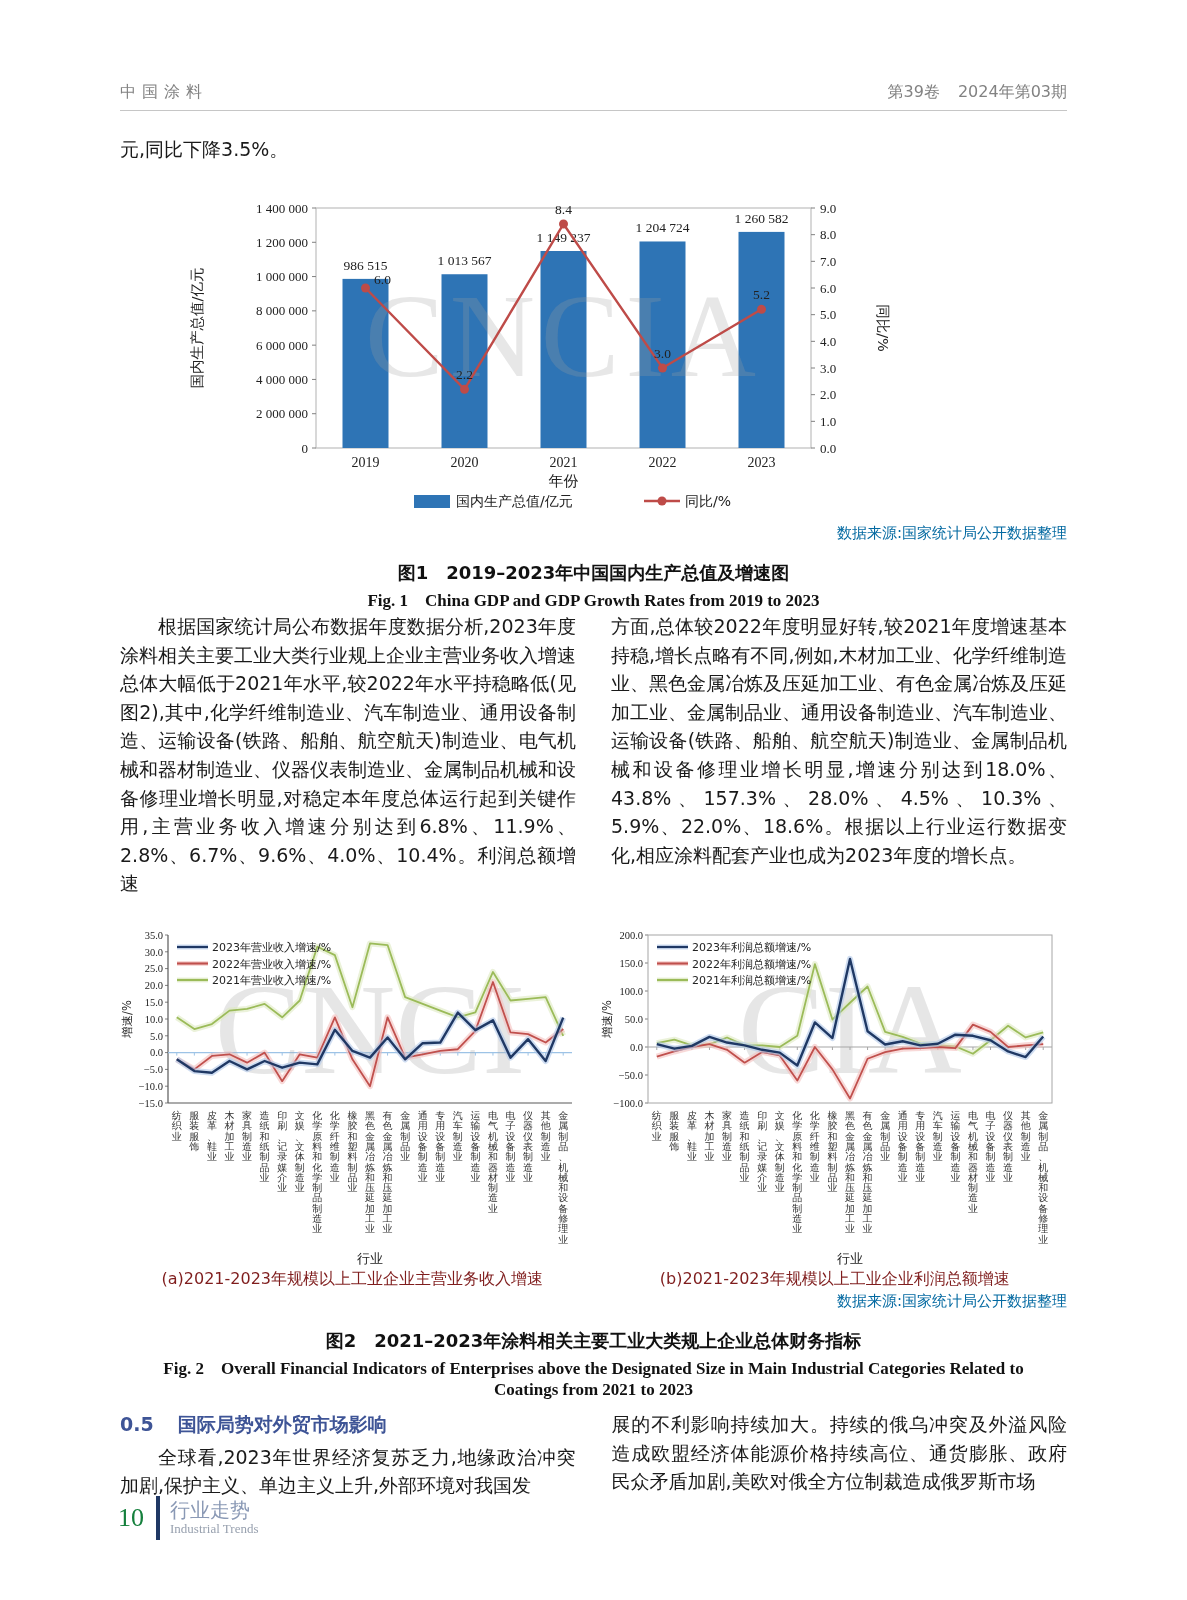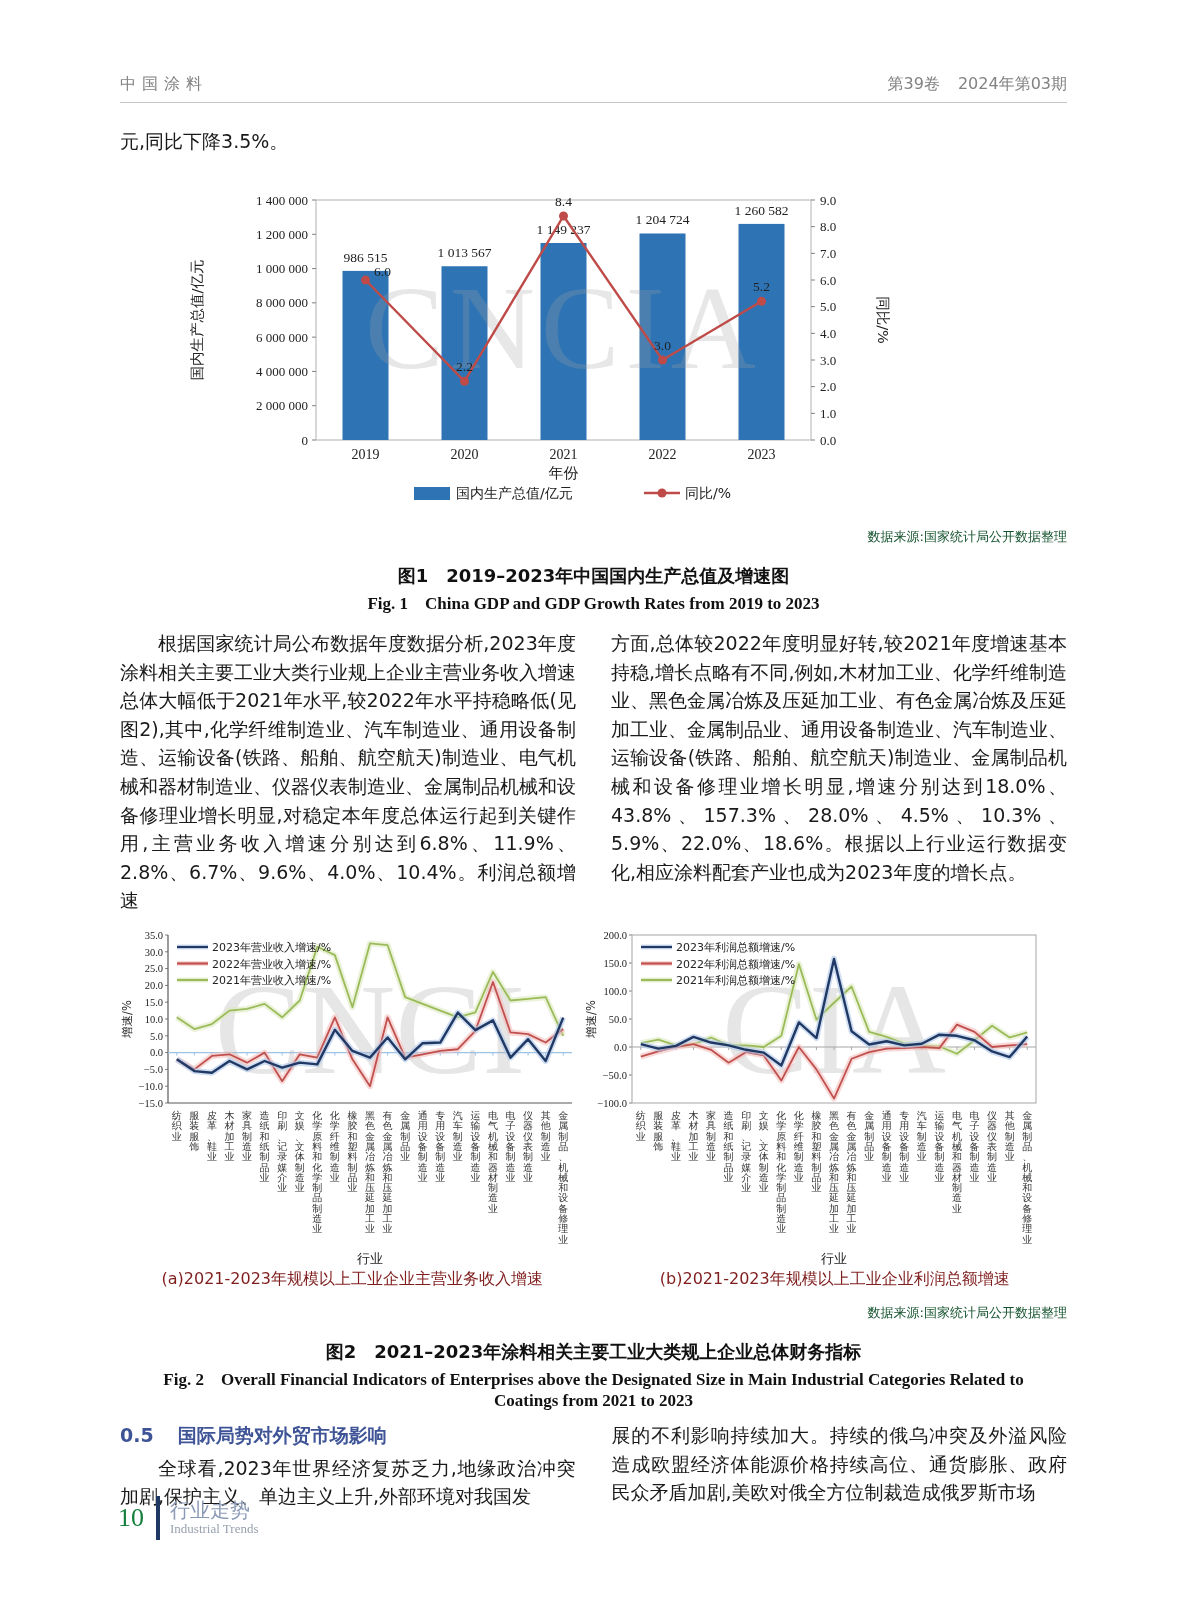--- a/index.html
+++ b/index.html
@@ -1,32 +1,32 @@
 <!DOCTYPE html>
 <html><head>
 <meta charset="utf-8">
 <style>
   html,body{margin:0;padding:0;background:#888;}
   .page{width:1187px;height:1600px;background:#ffffff;position:relative;overflow:hidden;
         font-family:"DejaVu Sans",sans-serif;color:#1a1a1a;}
-  .content{padding:0 120px;}
+  .content{padding:8px 120px;}
   .hdr{padding-top:74px;display:flex;justify-content:space-between;align-items:flex-end;
        color:#828282;font-size:16px;border-bottom:1.5px solid #c6c6c6;padding-bottom:7px;}
   .hdr .jname{letter-spacing:6px;}
   .hdr .vol span{margin-left:18px;}
   .intro{margin-top:26px;font-size:19px;}
   .figwrap1{margin-top:20px;margin-left:46px;}
-  .src{margin-top:14px;text-align:right;color:#14532d;font-size:13px;}
+  .src{margin-top:2px;text-align:right;color:#0369a1;font-size:15px;}
   .capcn{margin-top:18px;text-align:center;font-weight:bold;font-size:18px;color:#111;}
   .capen{margin-top:4px;text-align:center;font-weight:bold;font-size:17px;
          font-family:"Liberation Serif",serif;color:#111;}
-  .cols{margin-top:14px;display:flex;gap:35px;}
+  .cols{display:flex;gap:35px;}
   .col{flex:1;font-size:19px;line-height:28.6px;text-align:justify;}
   .ind{text-indent:2em;}
-  .fig2row{margin-top:8px;display:flex;gap:2px;}
+  .fig2row{margin-top:25px;display:flex;gap:18px;}
   .fig2caps{display:flex;gap:18px;margin-top:2px;}
   .fig2caps div{flex:1;text-align:center;color:#7f1d1d;font-size:16px;}
   .sec{margin-top:10px;display:flex;gap:36px;}
   .sec .col{font-size:19px;line-height:28.6px;}
   .sechead{font-weight:bold;color:#3E5496;font-size:19px;margin-bottom:4px;}
   .sechead .t{margin-left:24px;}
   .footer{position:absolute;left:118px;top:1496px;display:flex;align-items:center;}
   .pgnum{font-family:"Liberation Serif",serif;font-size:26px;color:#15803d;margin-right:12px;text-align:right;}
   .fbar{width:4px;height:44px;background:#203864;margin-right:10px;}
   .fcn{font-size:20px;font-weight:normal;color:#8A99B5;line-height:22px;}

